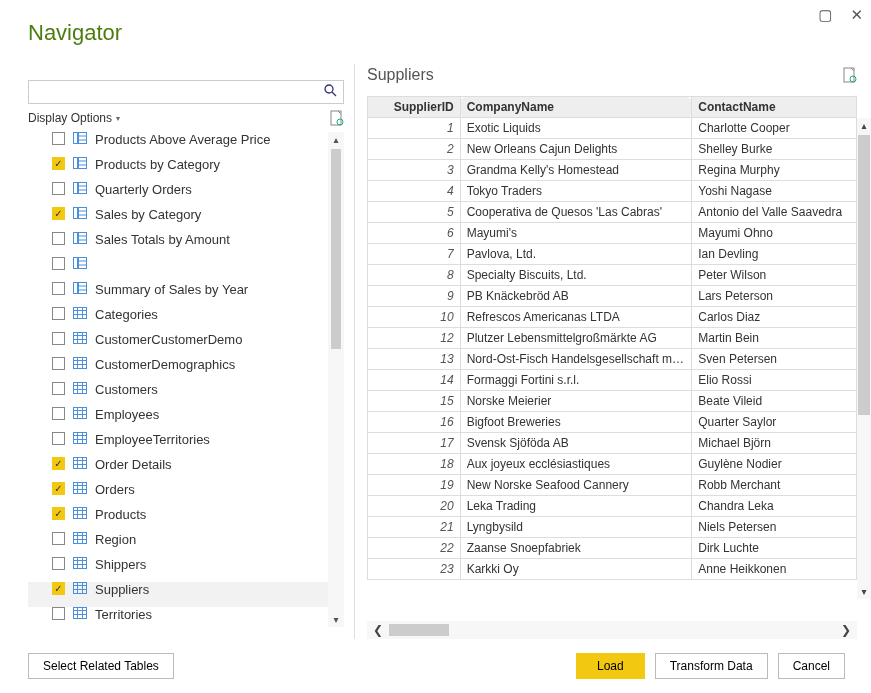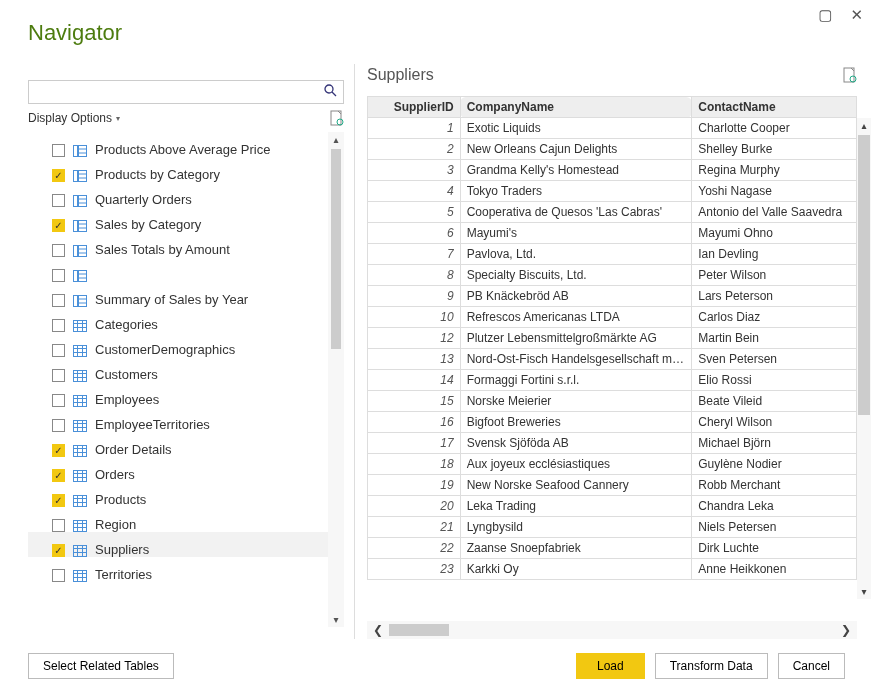--- a/index.html
+++ b/index.html
@@ -110,21 +110,21 @@
   .tree-scroll .thumb {
     width: 10px;
     height: 200px;
     background: #ccc;
     border-radius: 0;
     margin-top: 2px;
   }
   .tree ul { list-style: none; }
   .tree li {
     display: flex;
-    align-items: flex-end;
+    align-items: flex-start;
     height: 25px;
     padding-left: 24px;
     gap: 8px;
     cursor: pointer;
   }
   .tree li.selected { background: #f2f2f2; }
   .cb {
     width: 13px;
     height: 13px;
     border: 1px solid #888;
@@ -366,20 +366,31 @@
             </li>
             <li>
               <span class="cb"></span>
               <span class="item-icon"><svg width="14" height="12" viewBox="0 0 14 12">
                   <rect x="0.5" y="0.5" width="13" height="11" fill="none" stroke="#4a90d9"></rect>
                   <line x1="0.5" y1="3.5" x2="13.5" y2="3.5" stroke="#4a90d9"></line>
                   <line x1="0.5" y1="7.5" x2="13.5" y2="7.5" stroke="#4a90d9"></line>
                   <line x1="4.5" y1="0.5" x2="4.5" y2="11.5" stroke="#4a90d9"></line>
                   <line x1="9.5" y1="0.5" x2="9.5" y2="11.5" stroke="#4a90d9"></line>
                 </svg></span>
+              <span class="item-label">CustomerCustomerDemo</span>
+            </li>
+            <li>
+              <span class="cb"></span>
+              <span class="item-icon"><svg width="14" height="12" viewBox="0 0 14 12">
+                  <rect x="0.5" y="0.5" width="13" height="11" fill="none" stroke="#4a90d9"></rect>
+                  <line x1="0.5" y1="3.5" x2="13.5" y2="3.5" stroke="#4a90d9"></line>
+                  <line x1="0.5" y1="7.5" x2="13.5" y2="7.5" stroke="#4a90d9"></line>
+                  <line x1="4.5" y1="0.5" x2="4.5" y2="11.5" stroke="#4a90d9"></line>
+                  <line x1="9.5" y1="0.5" x2="9.5" y2="11.5" stroke="#4a90d9"></line>
+                </svg></span>
               <span class="item-label">CustomerDemographics</span>
             </li>
             <li>
               <span class="cb"></span>
               <span class="item-icon"><svg width="14" height="12" viewBox="0 0 14 12">
                   <rect x="0.5" y="0.5" width="13" height="11" fill="none" stroke="#4a90d9"></rect>
                   <line x1="0.5" y1="3.5" x2="13.5" y2="3.5" stroke="#4a90d9"></line>
                   <line x1="0.5" y1="7.5" x2="13.5" y2="7.5" stroke="#4a90d9"></line>
                   <line x1="4.5" y1="0.5" x2="4.5" y2="11.5" stroke="#4a90d9"></line>
                   <line x1="9.5" y1="0.5" x2="9.5" y2="11.5" stroke="#4a90d9"></line>
@@ -444,20 +455,31 @@
             <li>
               <span class="cb"></span>
               <span class="item-icon"><svg width="14" height="12" viewBox="0 0 14 12">
                   <rect x="0.5" y="0.5" width="13" height="11" fill="none" stroke="#4a90d9"></rect>
                   <line x1="0.5" y1="3.5" x2="13.5" y2="3.5" stroke="#4a90d9"></line>
                   <line x1="0.5" y1="7.5" x2="13.5" y2="7.5" stroke="#4a90d9"></line>
                   <line x1="4.5" y1="0.5" x2="4.5" y2="11.5" stroke="#4a90d9"></line>
                   <line x1="9.5" y1="0.5" x2="9.5" y2="11.5" stroke="#4a90d9"></line>
                 </svg></span>
               <span class="item-label">Region</span>
+            </li>
+            <li>
+              <span class="cb"></span>
+              <span class="item-icon"><svg width="14" height="12" viewBox="0 0 14 12">
+                  <rect x="0.5" y="0.5" width="13" height="11" fill="none" stroke="#4a90d9"></rect>
+                  <line x1="0.5" y1="3.5" x2="13.5" y2="3.5" stroke="#4a90d9"></line>
+                  <line x1="0.5" y1="7.5" x2="13.5" y2="7.5" stroke="#4a90d9"></line>
+                  <line x1="4.5" y1="0.5" x2="4.5" y2="11.5" stroke="#4a90d9"></line>
+                  <line x1="9.5" y1="0.5" x2="9.5" y2="11.5" stroke="#4a90d9"></line>
+                </svg></span>
+              <span class="item-label">Shippers</span>
             </li>
             <li class="selected">
               <span class="cb checked">✓</span>
               <span class="item-icon"><svg width="14" height="12" viewBox="0 0 14 12">
                   <rect x="0.5" y="0.5" width="13" height="11" fill="none" stroke="#4a90d9"></rect>
                   <line x1="0.5" y1="3.5" x2="13.5" y2="3.5" stroke="#4a90d9"></line>
                   <line x1="0.5" y1="7.5" x2="13.5" y2="7.5" stroke="#4a90d9"></line>
                   <line x1="4.5" y1="0.5" x2="4.5" y2="11.5" stroke="#4a90d9"></line>
                   <line x1="9.5" y1="0.5" x2="9.5" y2="11.5" stroke="#4a90d9"></line>
                 </svg></span>
@@ -572,21 +594,21 @@
               <td>Elio Rossi</td>
             </tr>
             <tr>
               <td>15</td>
               <td>Norske Meierier</td>
               <td>Beate Vileid</td>
             </tr>
             <tr>
               <td>16</td>
               <td>Bigfoot Breweries</td>
-              <td>Cheryl Wilson</td>
+              <td>Quarter Saylor</td>
             </tr>
             <tr>
               <td>17</td>
               <td>Svensk Sjöföda AB</td>
               <td>Michael Björn</td>
             </tr>
             <tr>
               <td>18</td>
               <td>Aux joyeux ecclésiastiques</td>
               <td>Guylène Nodier</td>

